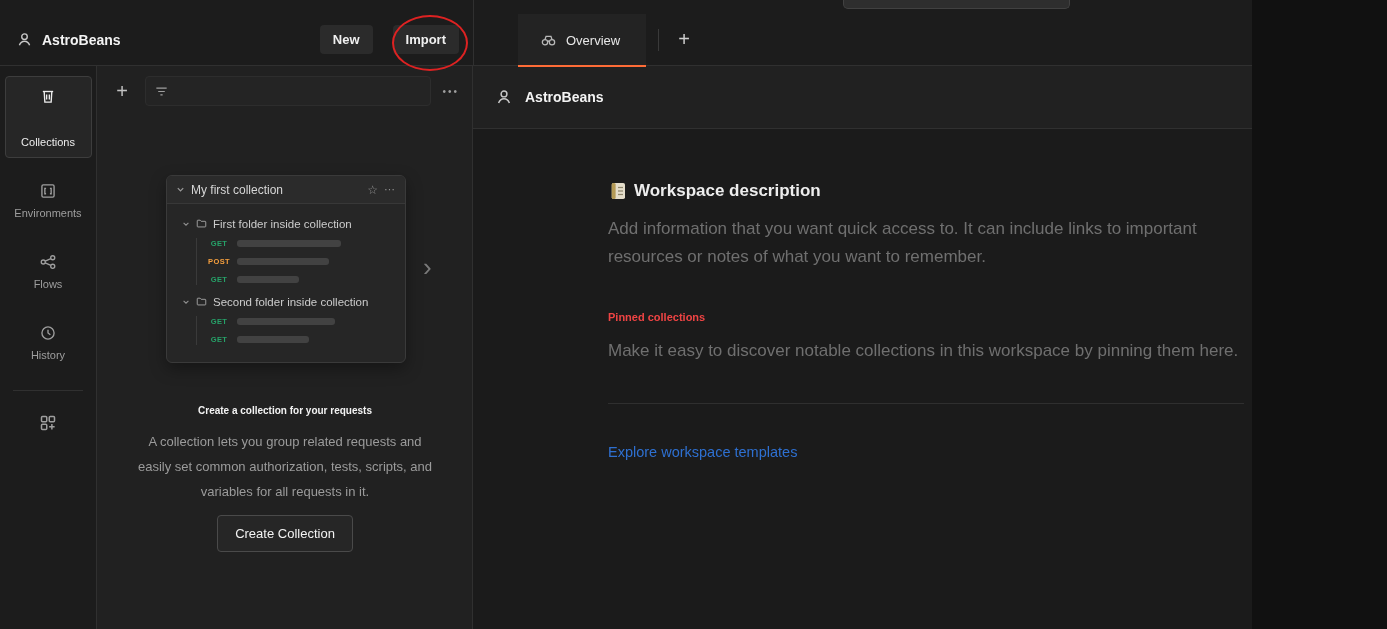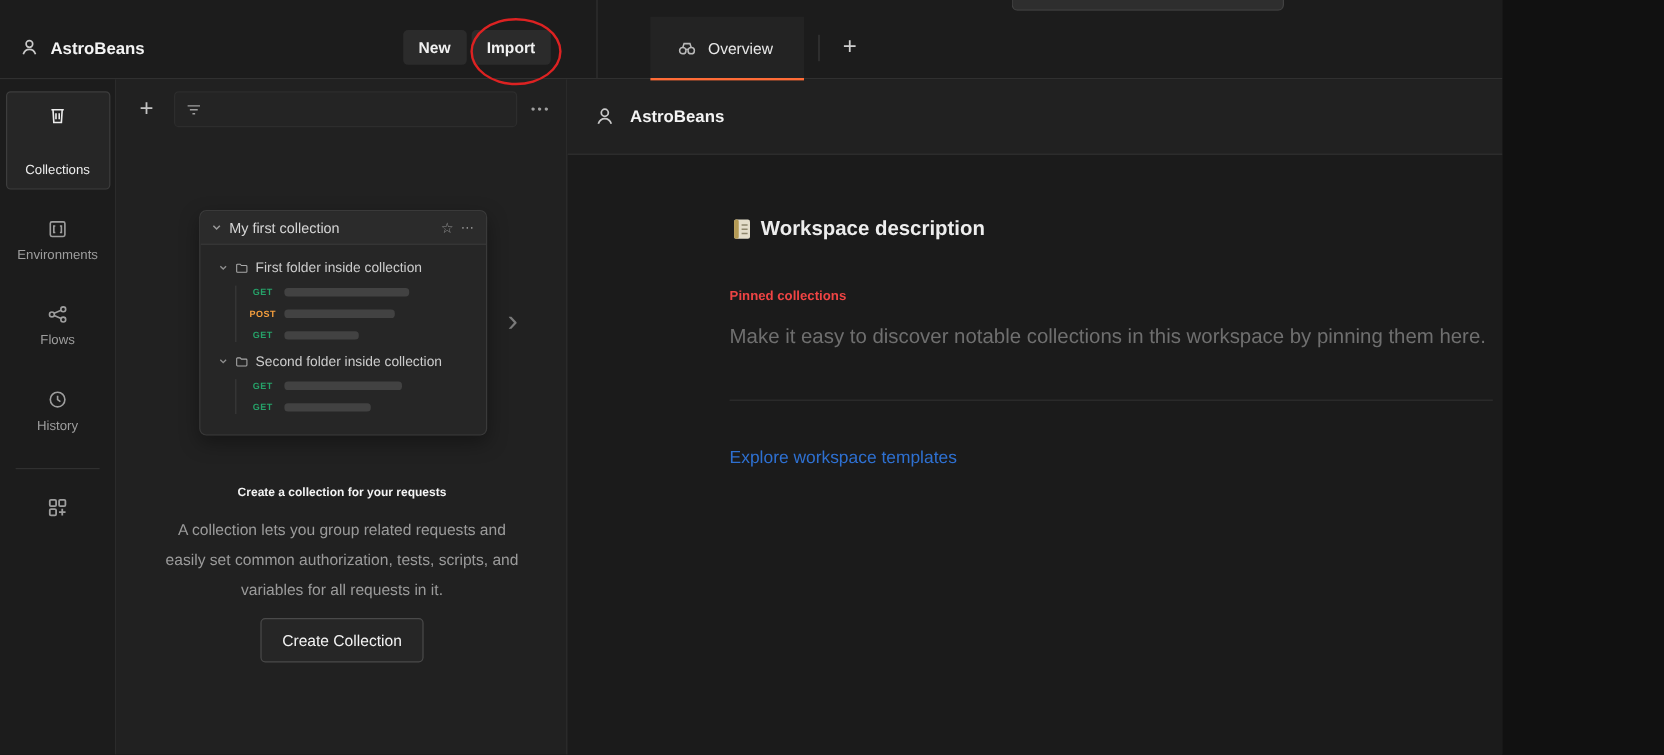--- a/index.html
+++ b/index.html
@@ -37,35 +37,35 @@
     background: #1c1c1c; border-bottom: 1px solid #303030;
     display: flex; z-index: 5;
   }
   .topbar-left {
     position: relative; width: 473px; flex: none;
     display: flex; align-items: center;
     padding: 14px 0 0 16px;
   }
   .ws-avatar { color: #c9c9c9; margin-right: 9px; }
   .ws-name { font-size: 14px; font-weight: 700; color: #f3f3f3; cursor: pointer; }
-  .topbar-actions { margin-left: auto; display: flex; gap: 4px; margin-right: 14px; }
+  .topbar-actions { margin-left: auto; display: flex; gap: 20px; margin-right: 14px; }
   .tb-btn {
     background: #2b2b2b; border: none; border-radius: 4px;
     color: #f0f0f0; font-family: inherit; font-size: 13px; font-weight: 700;
     padding: 7px 13px; cursor: pointer;
   }
   .annotation-ellipse {
     position: absolute; left: 392px; top: 15px; width: 76px; height: 56px;
     border: 2.5px solid var(--annotation); border-radius: 50%;
     pointer-events: none; z-index: 8;
   }
 
   .tabstrip {
     flex: 1; display: flex; align-items: flex-start;
-    border-left: 1px solid #303030; position: relative; margin-left: 24px;
+    border-left: 1px solid #303030; position: relative;
   }
   .tab {
     margin: 14px 0 0 44px; height: 52px; padding: 0 26px 0 22px;
     display: flex; align-items: center; gap: 9px;
     font-size: 13px; color: #e8e8e8; cursor: pointer; position: relative;
     background: #232323;
   }
   .tab .icon { color: #b9b9b9; }
   .tab.active::after {
     content: ""; position: absolute; left: 0; right: 0; bottom: -1px; height: 2px;
@@ -371,20 +371,21 @@
           <svg width="20" height="20" viewBox="0 0 16 16">
             <rect x="3" y="1.6" width="10.6" height="12.8" rx="1.4" fill="#e4ddca"></rect>
             <rect x="3" y="1.6" width="3.1" height="12.8" rx="1.2" fill="#b49a55"></rect>
             <line x1="8" y1="5.2" x2="12" y2="5.2" stroke="#8e866c" stroke-width="1"></line>
             <line x1="8" y1="8" x2="12" y2="8" stroke="#8e866c" stroke-width="1"></line>
             <line x1="8" y1="10.8" x2="12" y2="10.8" stroke="#8e866c" stroke-width="1"></line>
           </svg>
         </span>
         <span>Workspace description</span>
       </div>
+      <p class="para">Add information that you want quick access to. It can include links to important resources or notes of what you want to remember.</p>
 
       <div class="pinned-title">Pinned collections</div>
       <p class="para">Make it easy to discover notable collections in this workspace by pinning them here.</p>
 
       <div class="divider"></div>
 
       <a href="#" class="tmpl-link">Explore workspace templates</a>
     </div>
   </section>
 

